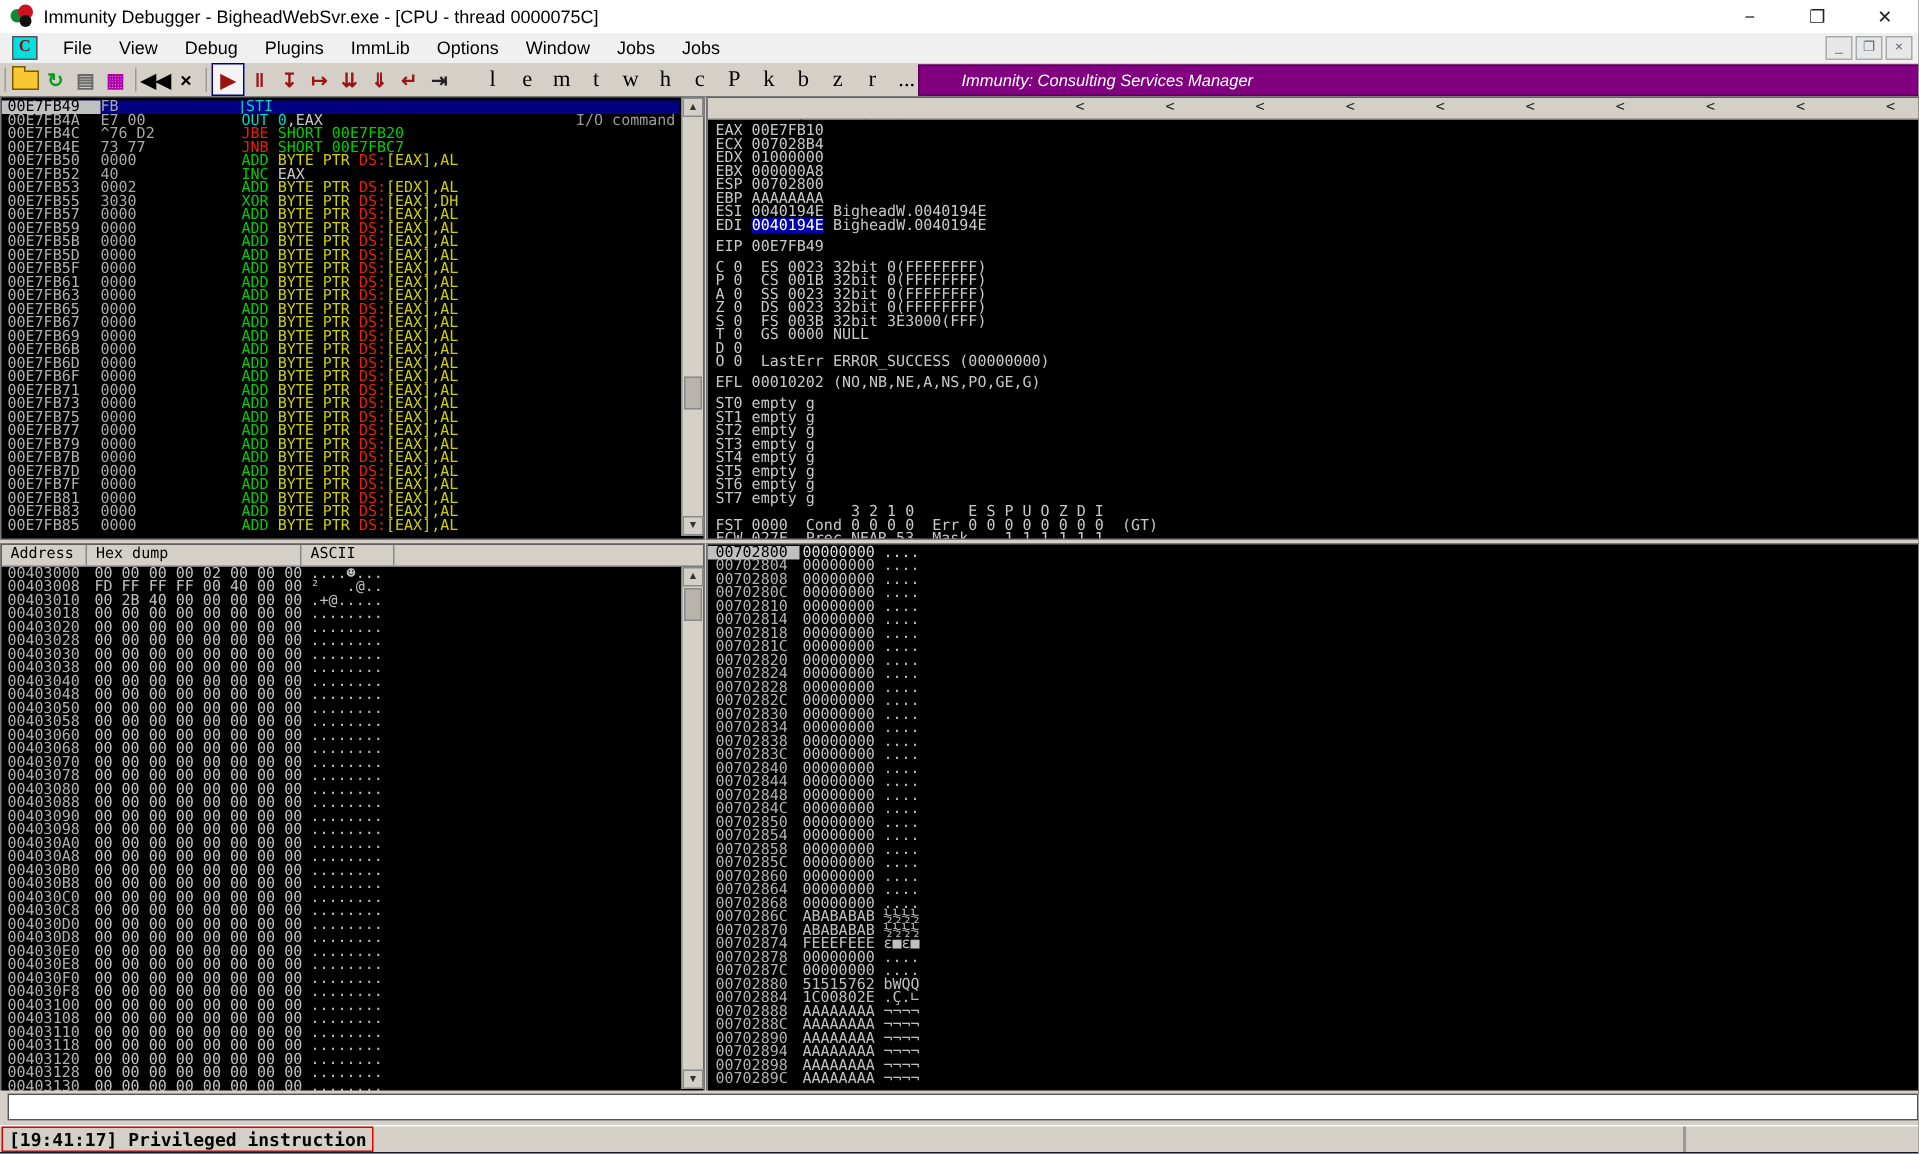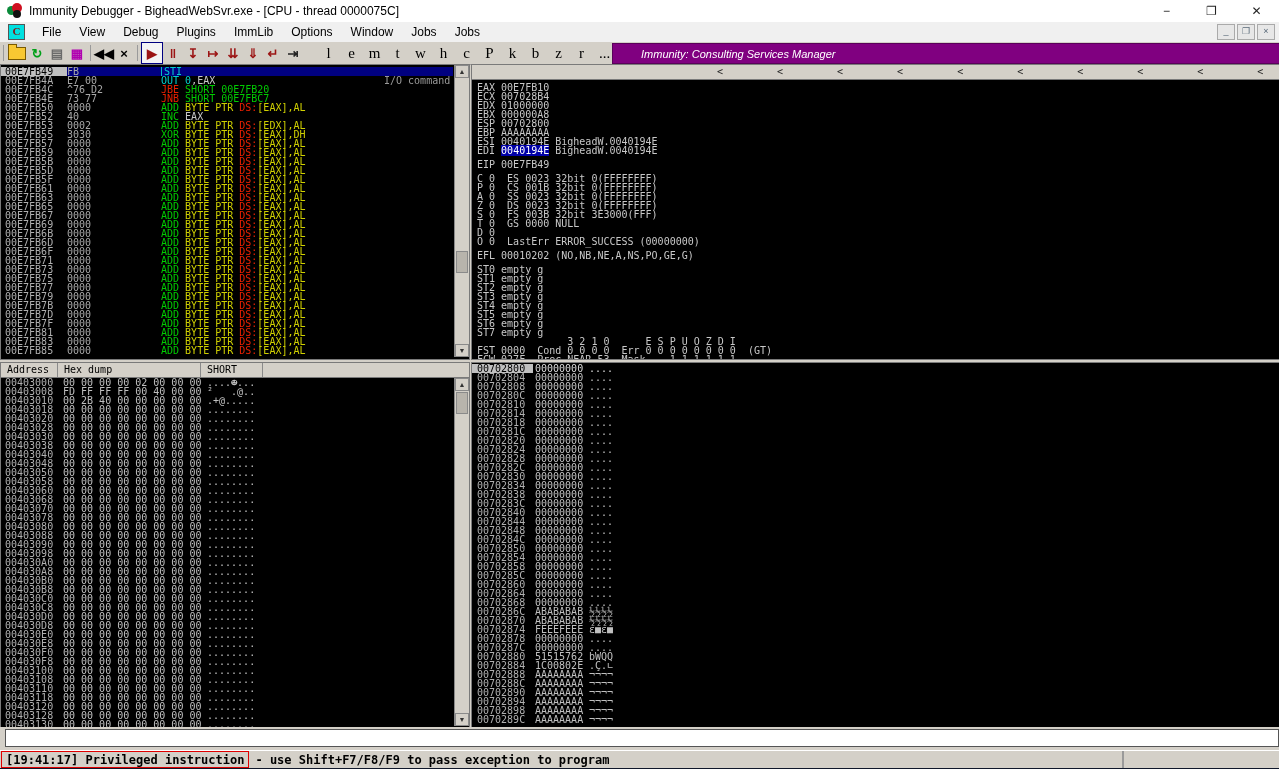--- a/index.html
+++ b/index.html
@@ -226,21 +226,21 @@
       <span id="reg-title">Registers (FPU)</span>
       <span id="chevrons">&lt; &lt; &lt; &lt; &lt; &lt; &lt; &lt; &lt; &lt; &lt; &lt; &lt; &lt;</span>
     </div>
     <div id="reg-lines" class="mono"><div class="regline mono">EAX 00E7FB10</div><div class="regline mono">ECX 007028B4</div><div class="regline mono">EDX 01000000</div><div class="regline mono">EBX 000000A8</div><div class="regline mono">ESP 00702800</div><div class="regline mono">EBP AAAAAAAA</div><div class="regline mono">ESI 0040194E BigheadW.0040194E</div><div class="regline mono"><span>EDI </span><span class="reghl">0040194E</span><span> BigheadW.0040194E</span></div><div class="reggap"></div><div class="regline mono">EIP 00E7FB49</div><div class="reggap"></div><div class="regline mono">C 0  ES 0023 32bit 0(FFFFFFFF)</div><div class="regline mono">P 0  CS 001B 32bit 0(FFFFFFFF)</div><div class="regline mono">A 0  SS 0023 32bit 0(FFFFFFFF)</div><div class="regline mono">Z 0  DS 0023 32bit 0(FFFFFFFF)</div><div class="regline mono">S 0  FS 003B 32bit 3E3000(FFF)</div><div class="regline mono">T 0  GS 0000 NULL</div><div class="regline mono">D 0</div><div class="regline mono">O 0  LastErr ERROR_SUCCESS (00000000)</div><div class="reggap"></div><div class="regline mono">EFL 00010202 (NO,NB,NE,A,NS,PO,GE,G)</div><div class="reggap"></div><div class="regline mono">ST0 empty g</div><div class="regline mono">ST1 empty g</div><div class="regline mono">ST2 empty g</div><div class="regline mono">ST3 empty g</div><div class="regline mono">ST4 empty g</div><div class="regline mono">ST5 empty g</div><div class="regline mono">ST6 empty g</div><div class="regline mono">ST7 empty g</div><div class="regline mono">               3 2 1 0      E S P U O Z D I</div><div class="regline mono">FST 0000  Cond 0 0 0 0  Err 0 0 0 0 0 0 0 0  (GT)</div><div class="regline mono">FCW 027F  Prec NEAR,53  Mask    1 1 1 1 1 1</div></div>
   </div>
 
   <div id="dump" class="pane">
     <div class="panehdr" id="dump-hdr">
       <span class="dhcell" style="width:57px">Address</span>
       <span class="dhcell" style="width:143px">Hex dump</span>
-      <span class="dhcell" style="width:62px">SHORT</span>
+      <span class="dhcell" style="width:62px">ASCII</span>
     </div>
     <div id="dump-rows" class="mono"><div class="row"><span class="addr">00403000</span><span class="bytes">00 00 00 00 02 00 00 00</span><span class="ascii">....☻...</span></div><div class="row"><span class="addr">00403008</span><span class="bytes">FD FF FF FF 00 40 00 00</span><span class="ascii">²   .@..</span></div><div class="row"><span class="addr">00403010</span><span class="bytes">00 2B 40 00 00 00 00 00</span><span class="ascii">.+@.....</span></div><div class="row"><span class="addr">00403018</span><span class="bytes">00 00 00 00 00 00 00 00</span><span class="ascii">........</span></div><div class="row"><span class="addr">00403020</span><span class="bytes">00 00 00 00 00 00 00 00</span><span class="ascii">........</span></div><div class="row"><span class="addr">00403028</span><span class="bytes">00 00 00 00 00 00 00 00</span><span class="ascii">........</span></div><div class="row"><span class="addr">00403030</span><span class="bytes">00 00 00 00 00 00 00 00</span><span class="ascii">........</span></div><div class="row"><span class="addr">00403038</span><span class="bytes">00 00 00 00 00 00 00 00</span><span class="ascii">........</span></div><div class="row"><span class="addr">00403040</span><span class="bytes">00 00 00 00 00 00 00 00</span><span class="ascii">........</span></div><div class="row"><span class="addr">00403048</span><span class="bytes">00 00 00 00 00 00 00 00</span><span class="ascii">........</span></div><div class="row"><span class="addr">00403050</span><span class="bytes">00 00 00 00 00 00 00 00</span><span class="ascii">........</span></div><div class="row"><span class="addr">00403058</span><span class="bytes">00 00 00 00 00 00 00 00</span><span class="ascii">........</span></div><div class="row"><span class="addr">00403060</span><span class="bytes">00 00 00 00 00 00 00 00</span><span class="ascii">........</span></div><div class="row"><span class="addr">00403068</span><span class="bytes">00 00 00 00 00 00 00 00</span><span class="ascii">........</span></div><div class="row"><span class="addr">00403070</span><span class="bytes">00 00 00 00 00 00 00 00</span><span class="ascii">........</span></div><div class="row"><span class="addr">00403078</span><span class="bytes">00 00 00 00 00 00 00 00</span><span class="ascii">........</span></div><div class="row"><span class="addr">00403080</span><span class="bytes">00 00 00 00 00 00 00 00</span><span class="ascii">........</span></div><div class="row"><span class="addr">00403088</span><span class="bytes">00 00 00 00 00 00 00 00</span><span class="ascii">........</span></div><div class="row"><span class="addr">00403090</span><span class="bytes">00 00 00 00 00 00 00 00</span><span class="ascii">........</span></div><div class="row"><span class="addr">00403098</span><span class="bytes">00 00 00 00 00 00 00 00</span><span class="ascii">........</span></div><div class="row"><span class="addr">004030A0</span><span class="bytes">00 00 00 00 00 00 00 00</span><span class="ascii">........</span></div><div class="row"><span class="addr">004030A8</span><span class="bytes">00 00 00 00 00 00 00 00</span><span class="ascii">........</span></div><div class="row"><span class="addr">004030B0</span><span class="bytes">00 00 00 00 00 00 00 00</span><span class="ascii">........</span></div><div class="row"><span class="addr">004030B8</span><span class="bytes">00 00 00 00 00 00 00 00</span><span class="ascii">........</span></div><div class="row"><span class="addr">004030C0</span><span class="bytes">00 00 00 00 00 00 00 00</span><span class="ascii">........</span></div><div class="row"><span class="addr">004030C8</span><span class="bytes">00 00 00 00 00 00 00 00</span><span class="ascii">........</span></div><div class="row"><span class="addr">004030D0</span><span class="bytes">00 00 00 00 00 00 00 00</span><span class="ascii">........</span></div><div class="row"><span class="addr">004030D8</span><span class="bytes">00 00 00 00 00 00 00 00</span><span class="ascii">........</span></div><div class="row"><span class="addr">004030E0</span><span class="bytes">00 00 00 00 00 00 00 00</span><span class="ascii">........</span></div><div class="row"><span class="addr">004030E8</span><span class="bytes">00 00 00 00 00 00 00 00</span><span class="ascii">........</span></div><div class="row"><span class="addr">004030F0</span><span class="bytes">00 00 00 00 00 00 00 00</span><span class="ascii">........</span></div><div class="row"><span class="addr">004030F8</span><span class="bytes">00 00 00 00 00 00 00 00</span><span class="ascii">........</span></div><div class="row"><span class="addr">00403100</span><span class="bytes">00 00 00 00 00 00 00 00</span><span class="ascii">........</span></div><div class="row"><span class="addr">00403108</span><span class="bytes">00 00 00 00 00 00 00 00</span><span class="ascii">........</span></div><div class="row"><span class="addr">00403110</span><span class="bytes">00 00 00 00 00 00 00 00</span><span class="ascii">........</span></div><div class="row"><span class="addr">00403118</span><span class="bytes">00 00 00 00 00 00 00 00</span><span class="ascii">........</span></div><div class="row"><span class="addr">00403120</span><span class="bytes">00 00 00 00 00 00 00 00</span><span class="ascii">........</span></div><div class="row"><span class="addr">00403128</span><span class="bytes">00 00 00 00 00 00 00 00</span><span class="ascii">........</span></div><div class="row"><span class="addr">00403130</span><span class="bytes">00 00 00 00 00 00 00 00</span><span class="ascii">........</span></div></div>
     <div class="vsb" style="left:453px;top:15px;height:348px;">
       <div class="sbarrow" style="top:0;">▲</div>
       <div class="sbthumb" style="top:14px;height:22px;"></div>
       <div class="sbarrow" style="top:335px;">▼</div>
     </div>
   </div>
 
   <div id="stack" class="pane">
@@ -249,21 +249,20 @@
 
   <div id="cmdwrap">
     <input id="cmdinput" value="" style="">
   </div>
 
   <div id="statusbar">
     <div id="stmain">
       <span id="stbox">
         <span>[19:41:17]</span>&nbsp;<span>Privileged instruction</span>
       </span>
-      <span id="sthint">- use Shift+F7/F8/F9 to pass exception to program</span>
     </div>
     <div id="stmid"></div>
     <div id="stpaused" style="background: #0f172a; color: rgb(224, 0, 0);">
         <span>Paused</span>
       </div>
   </div>
 
 </div>
 
 </body></html>

